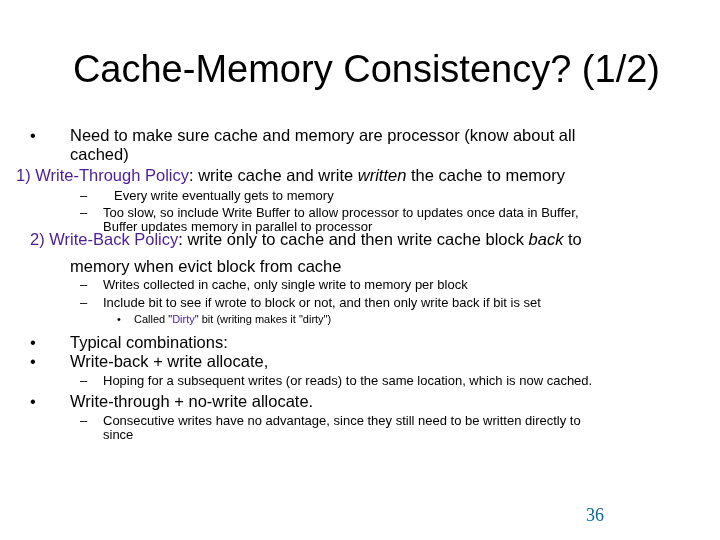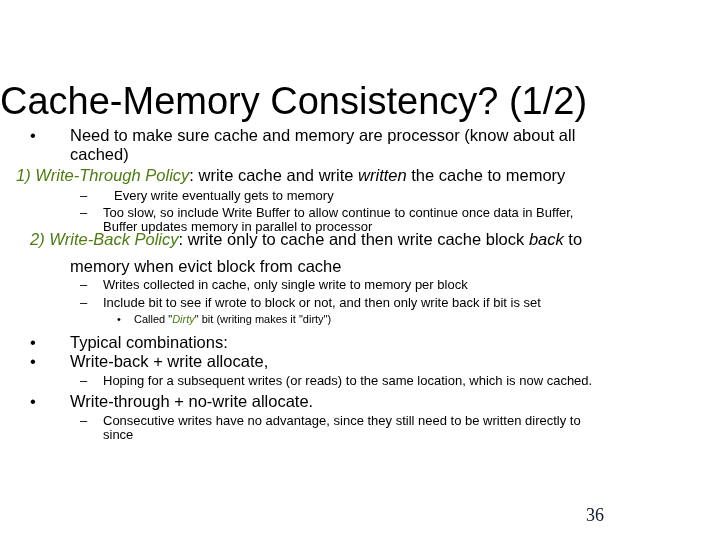--- a/index.html
+++ b/index.html
@@ -1,43 +1,43 @@
 <!DOCTYPE html>
 <html><head>
 <meta charset="utf-8">
 <style>
   html, body { margin:0; padding:0; }
   body { width:720px; height:540px; background:#ffffff; position:relative; overflow:hidden;
          font-family:"Liberation Sans", sans-serif; color:#000; }
-  .title { position:absolute; left:0; top:44px; width:660px; text-align:left;
-           font-size:38px; line-height:50px; letter-spacing:0px;margin-top:32px; }
+  .title { position:absolute; left:0; top:44px; width:660px; text-align:right;
+           font-size:38px; line-height:50px; letter-spacing:0px; }
   .l1 { position:absolute; font-size:16.5px; line-height:19px; }
   .l2 { position:absolute; font-size:13px; line-height:14px; color:#000; }
   .l3 { position:absolute; font-size:11px; line-height:13px; }
   .bul { position:absolute; }
-  .blue { color:#4d7c0f;font-style:italic; }
+  .blue { color:#4c1d95; }
   .num { position:absolute; left:586px; top:505px; font-family:"Liberation Serif", serif;
-         font-size:18px; color:#0f172a; }
+         font-size:18px; color:#0369a1; }
 </style>
 </head>
 <body>
 
 <div class="title">Cache-Memory Consistency? (1/2)</div>
 
 <span class="l1 bul" style="left:30px;top:126px">•</span>
 <span class="l1" style="left:70px;top:126px">Need to make sure cache and memory are processor (know about all</span>
 <span class="l1" style="left:70px;top:145px">cached)</span>
 
 <div class="l1" style="left:16px;top:166px;white-space:nowrap">
   <span class="blue">1) Write-Through Policy</span><span>: write cache and write </span><i>written</i><span> the cache to memory</span>
 </div>
 <span class="l2" style="left:80px;top:189px">–</span>
 <span class="l2" style="left:114px;top:189px">Every write eventually gets to memory</span>
 <span class="l2" style="left:80px;top:206px">–</span>
-<span class="l2" style="left:103px;top:206px">Too slow, so include Write Buffer to allow continue to continue once data in Buffer,</span>
+<span class="l2" style="left:103px;top:206px">Too slow, so include Write Buffer to allow processor to updates once data in Buffer,</span>
 <span class="l2" style="left:103px;top:220px">Buffer updates memory in parallel to processor</span>
 
 <div class="l1" style="left:30px;top:230px;white-space:nowrap">
   <span class="blue">2) Write-Back Policy</span><span>: write only to cache and then write cache block </span><i>back</i><span> to</span>
 </div>
 <span class="l1" style="left:70px;top:257px">memory when evict block from cache</span>
 <span class="l2" style="left:80px;top:278px">–</span>
 <span class="l2" style="left:103px;top:278px">Writes collected in cache, only single write to memory per block</span>
 <span class="l2" style="left:80px;top:296px">–</span>
 <span class="l2" style="left:103px;top:296px">Include bit to see if wrote to block or not, and then only write back if bit is set</span>

